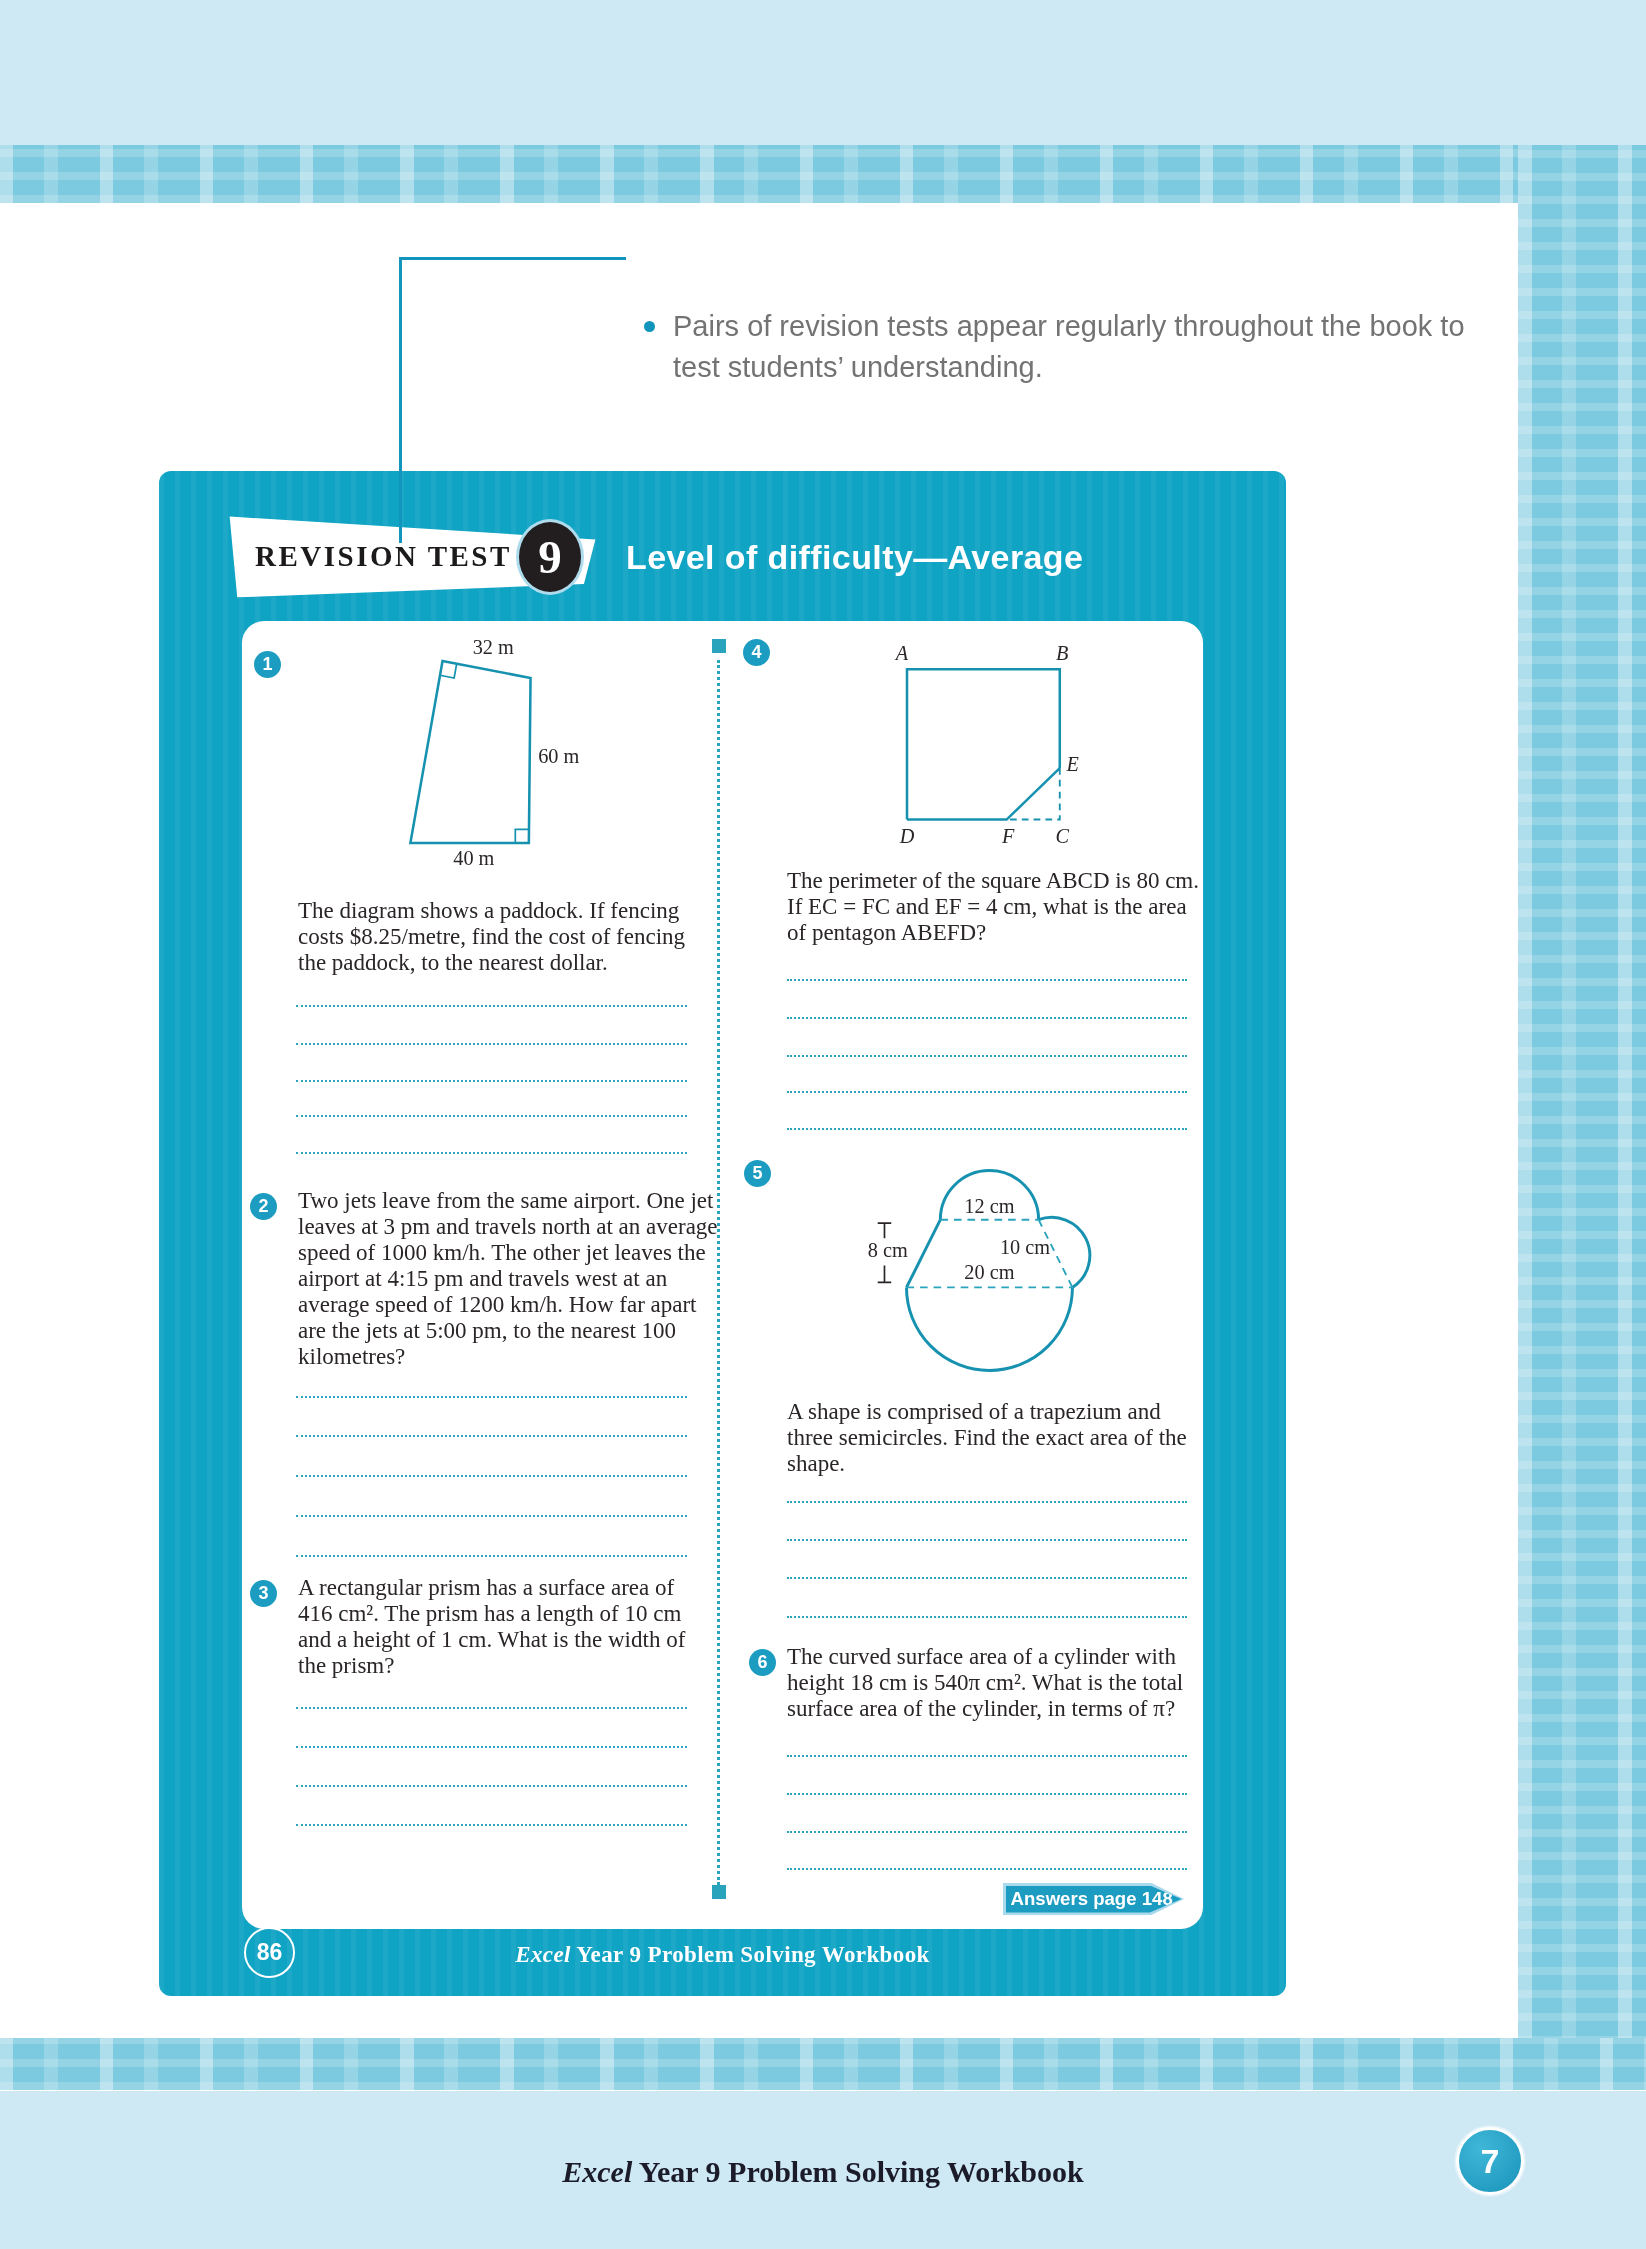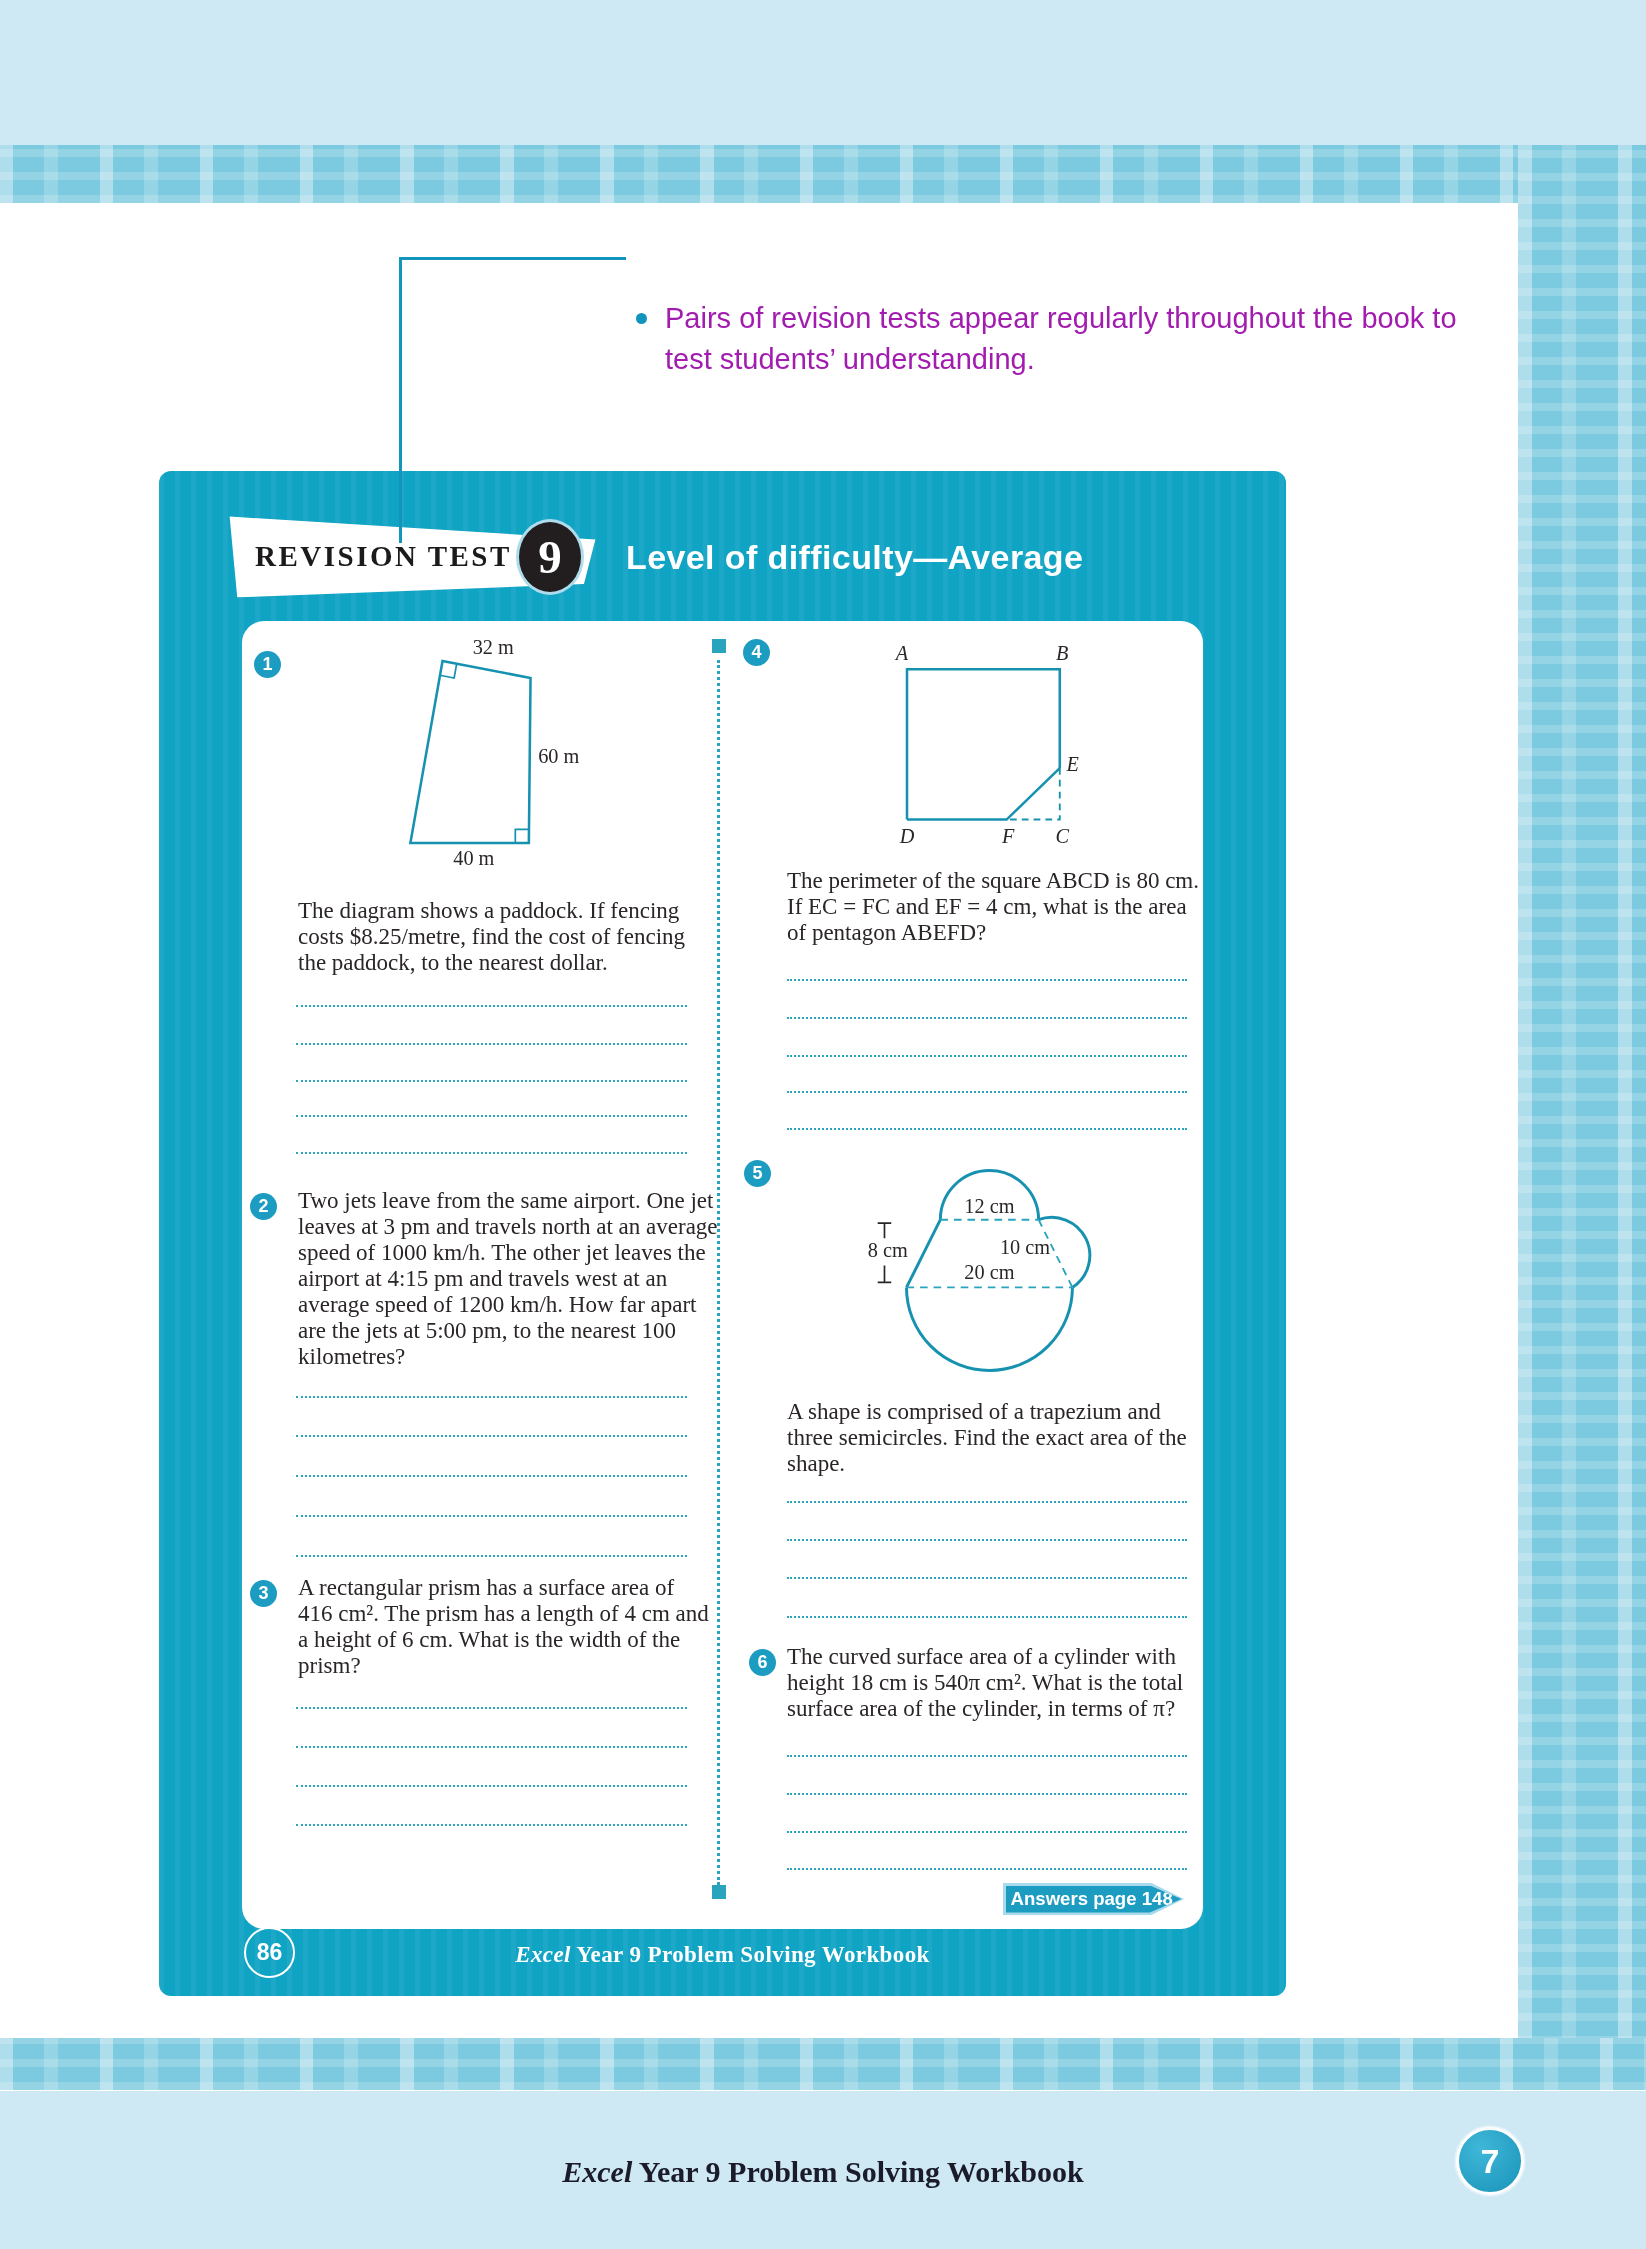--- a/index.html
+++ b/index.html
@@ -18,22 +18,22 @@
   .band-top{left:0;top:145px;width:1646px;height:58px;}
   .band-right{left:1518px;top:145px;width:128px;height:1945px;}
   .band-bottom{left:0;top:2038px;width:1646px;height:52px;}
 
   
   .callout-pill{left:625px;top:238px;width:279px;height:54px;background:#1295bd;border-radius:27px;
       color:#fff;font-family:"Liberation Sans",sans-serif;font-weight:700;font-size:32px;
       display:flex;align-items:center;padding-left:25px;box-sizing:border-box;}
   .conn-h{left:401px;top:257px;width:225px;height:3.4px;background:#1295bd;}
   .conn-v{left:399px;top:257px;width:3.4px;height:286px;background:#1295bd;z-index:5;}
-  .bullets{left:636px;top:298px;width:833px;list-style:none;margin:0;padding:0;
-      font-family:"Liberation Sans",sans-serif;font-size:29px;line-height:41px;color:#a21caf;}
+  .bullets{left:636px;top:298px;width:833px;list-style:none;margin:8px;padding:0;
+      font-family:"Liberation Sans",sans-serif;font-size:29px;line-height:41px;color:#737373;}
   .bullets li{display:flex;margin-bottom:8.5px;}
   .bullets .dot{flex:0 0 29px;}
   .bullets .dot::before{content:"";display:block;width:11px;height:11px;border-radius:50%;
       background:#1295bd;margin-top:15px;}
 
   
   .teal-page{left:159px;top:471px;width:1127px;height:1525px;background:#0fa3c4;border-radius:12px;
       background-image:repeating-linear-gradient(90deg, rgba(255,255,255,.06) 0 5px, rgba(255,255,255,0) 5px 16px);}
 
   
@@ -150,21 +150,21 @@
   <div class="abs qtext" style="left:298px;top:1188px;width:427px;">Two jets leave from the same airport. One jet leaves at 3 pm and travels north at an average speed of 1000 km/h. The other jet leaves the airport at 4:15 pm and travels west at an average speed of 1200 km/h. How far apart are the jets at 5:00 pm, to the nearest 100 kilometres?</div>
   <div class="abs ansline l-left" style="top:1396px;"></div>
   <div class="abs ansline l-left" style="top:1435px;"></div>
   <div class="abs ansline l-left" style="top:1475px;"></div>
   <div class="abs ansline l-left" style="top:1515px;"></div>
   <div class="abs ansline l-left" style="top:1555px;"></div>
 
   <div class="abs qbadge" style="left:250px;top:1580px;">
     <span>3</span>
   </div>
-  <div class="abs qtext" style="left:298px;top:1575px;width:414px;">A rectangular prism has a surface area of 416 cm². The prism has a length of 4 cm and a height of 6 cm. What is the width of the prism?</div>
+  <div class="abs qtext" style="left:298px;top:1575px;width:414px;">A rectangular prism has a surface area of 416 cm². The prism has a length of 10 cm and a height of 1 cm. What is the width of the prism?</div>
   <div class="abs ansline l-left" style="top:1707px;"></div>
   <div class="abs ansline l-left" style="top:1746px;"></div>
   <div class="abs ansline l-left" style="top:1785px;"></div>
   <div class="abs ansline l-left" style="top:1824px;"></div>
 
   <div class="abs qbadge" style="left:743px;top:639px;">
     <span>4</span>
   </div>
   <svg class="abs" style="left:880px;top:636px;" width="211" height="216" viewBox="0 0 250 255">
     <path d="M32 217 L32 39 L213 39 L213 156" fill="none" stroke="#1692b0" stroke-width="3"></path>

